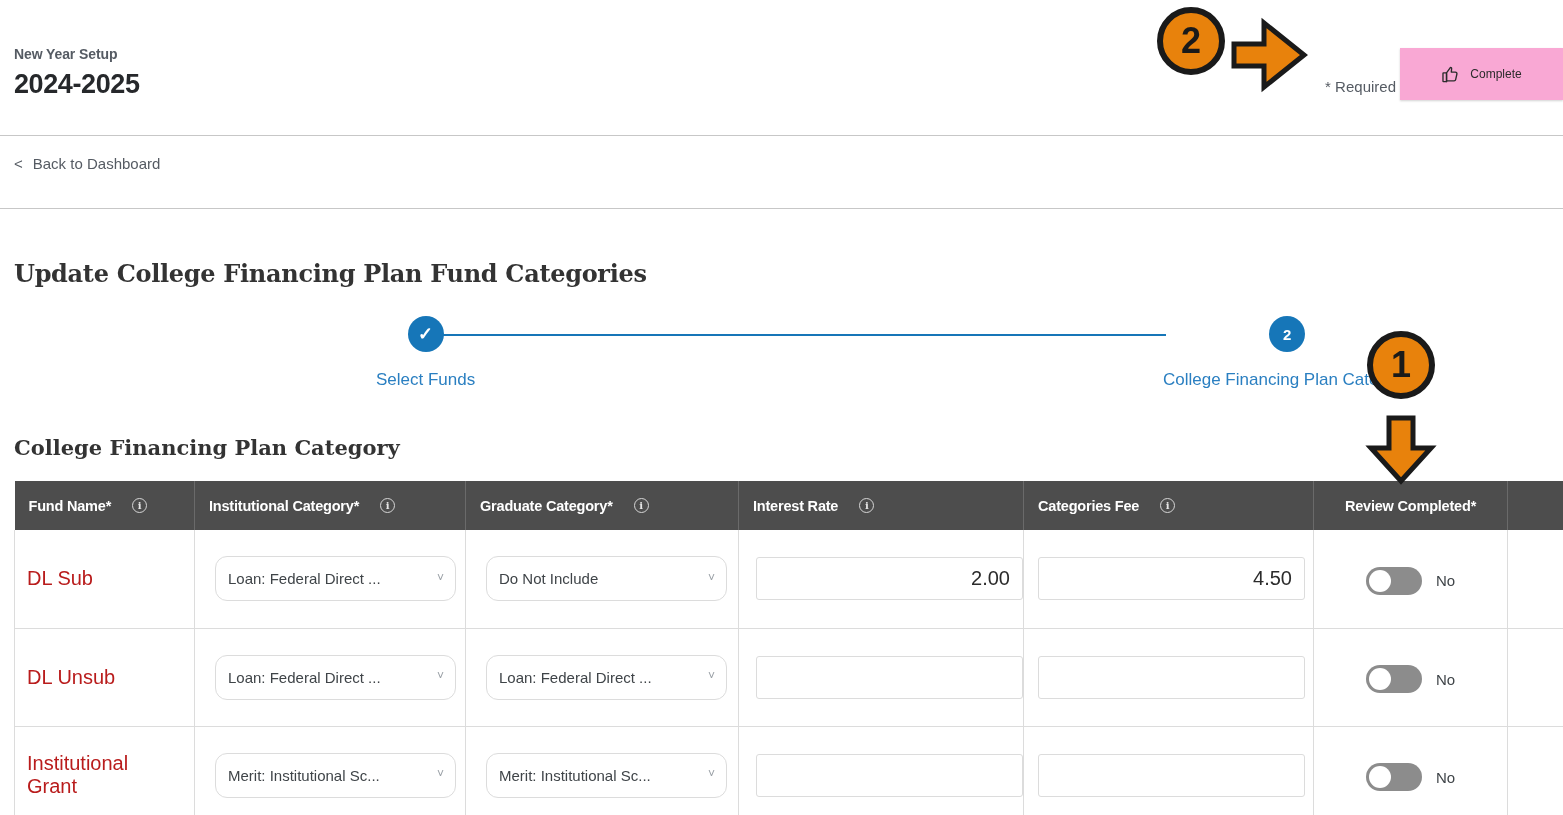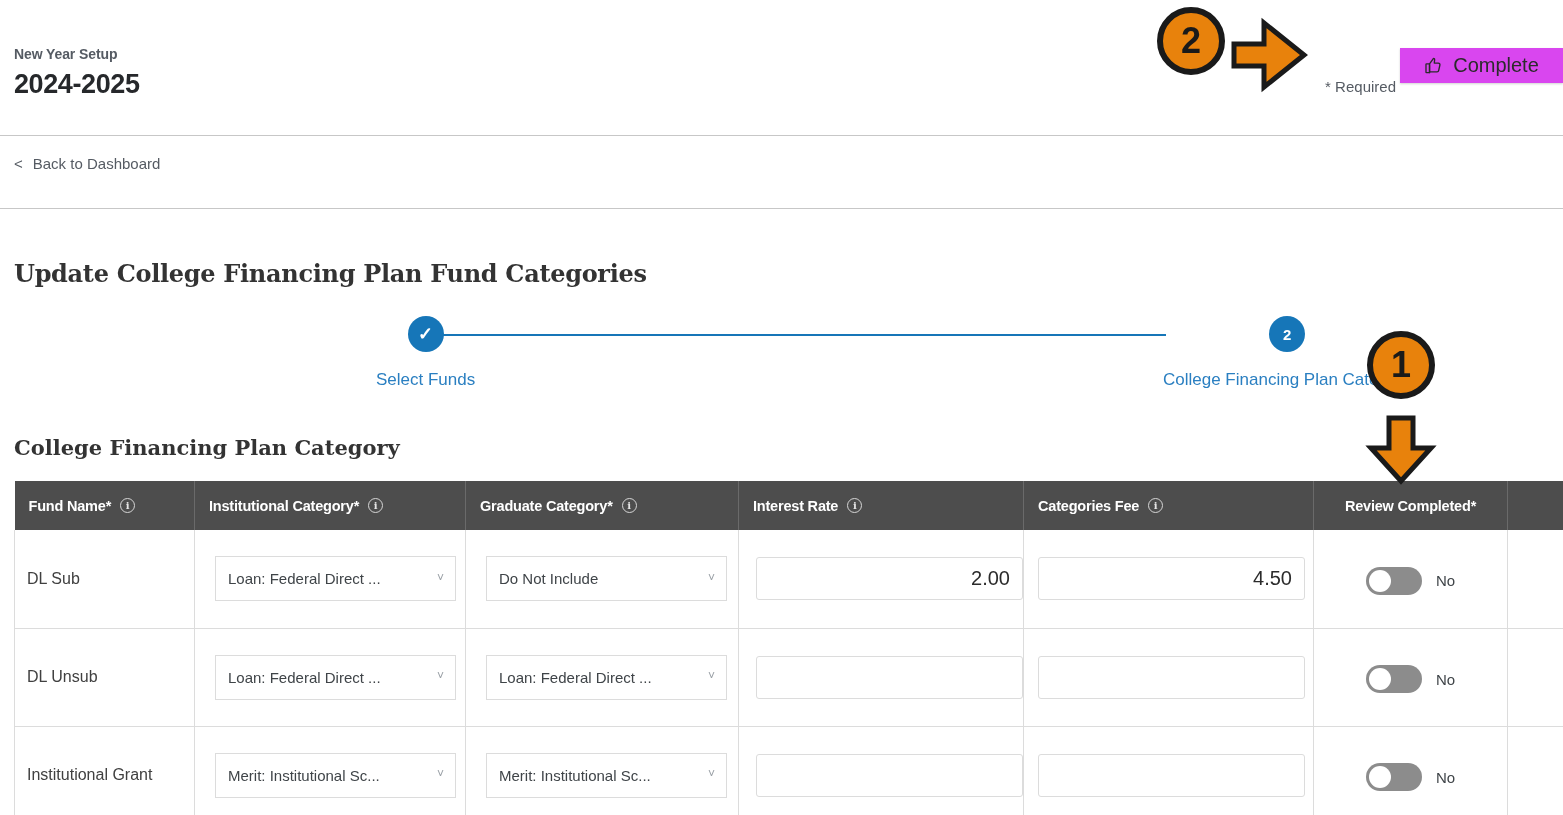--- a/index.html
+++ b/index.html
@@ -32,27 +32,27 @@
     position: absolute; left: 14px; top: 52px;
     font-size: 27px; font-weight: bold; color: #26282b;
     letter-spacing: -0.4px;
   }
   .required-note {
     position: absolute; right: 167px; top: 45px;
     font-size: 15px; color: #555b63; margin-top: 16px;
   }
   .complete-btn {
     position: absolute; right: 0px; top: 31px;
-    width: 163px; height: 35px;
-    background: #d946ef;
+    width: 163px; height: 52px;
+    background: #f9a8d4;
     border: none;
     display: flex; align-items: center; justify-content: center;
     gap: 10px;
     cursor: pointer;
-    font-size: 20px; color: #2b2b2b;
+    font-size: 12px; color: #2b2b2b;
     box-shadow: 0 1px 2px rgba(0,0,0,0.18);
   }
   .complete-btn .thumb-icon { display:flex; align-items:center; }
 
   
   .back-bar {
     position: absolute; left: 0; top: 119px;
     width: 1563px; height: 90px;
     border-bottom: 1px solid #c7c7c7;
   }
@@ -121,46 +121,46 @@
     font-size: 14.5px;
     font-weight: bold;
     text-align: left;
     height: 49px;
     padding: 0 14px;
     border-right: 1px solid #6a6a6a;
     letter-spacing: -0.2px;
     white-space: nowrap;
   }
   table.fund-table thead th:last-child { border-right: none; }
-  .th-inner { display: flex; align-items: center; gap: 9px; }
+  .th-inner { display: flex; align-items: center; gap: 21px; }
   .th-center .th-inner { justify-content: center; }
   .info-icon {
     display: inline-flex; align-items: center; justify-content: center;
     width: 15px; height: 15px; border-radius: 50%;
     border: 1px solid #d6d6d6;
     font-size: 10px; font-family: "DejaVu Serif", serif;
     color: #e6e6e6; line-height: 1;
     cursor: pointer; flex: none;
   }
   table.fund-table tbody td {
     border: 1px solid #dcdcdc;
     border-top: none;
     height: 98px;
     padding: 0 12px;
     vertical-align: middle;
     background: #fff;
   }
   table.fund-table tbody tr td:first-child { border-left: 1px solid #dcdcdc; }
-  .fund-name { font-size: 16px; color: #404040; }
+  .fund-name { font-size: 20px; color: #b91c1c; }
 
   .select-box {
     position: relative;
     width: 241px; height: 45px;
     border: 1px solid #dcdcdc;
-    border-radius: 0;
+    border-radius: 12px;
     background: #fff;
     display: flex; align-items: center;
     padding: 0 34px 0 12px;
     font-size: 15px; color: #3f4448;
     cursor: pointer;
     white-space: nowrap; overflow: hidden;
   }
   .select-box .chev {
     position: absolute; right: 11px; top: 50%;
     transform: translateY(-60%);

